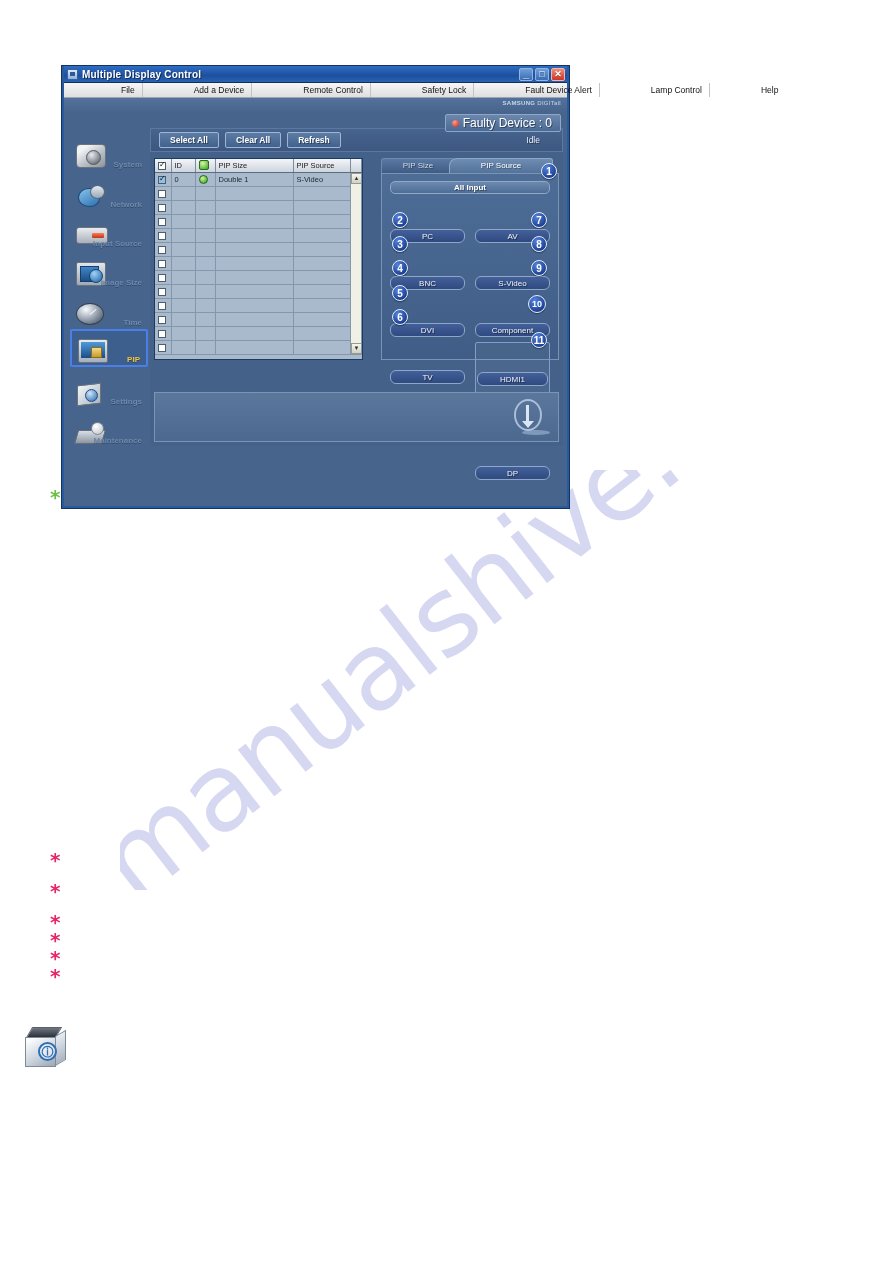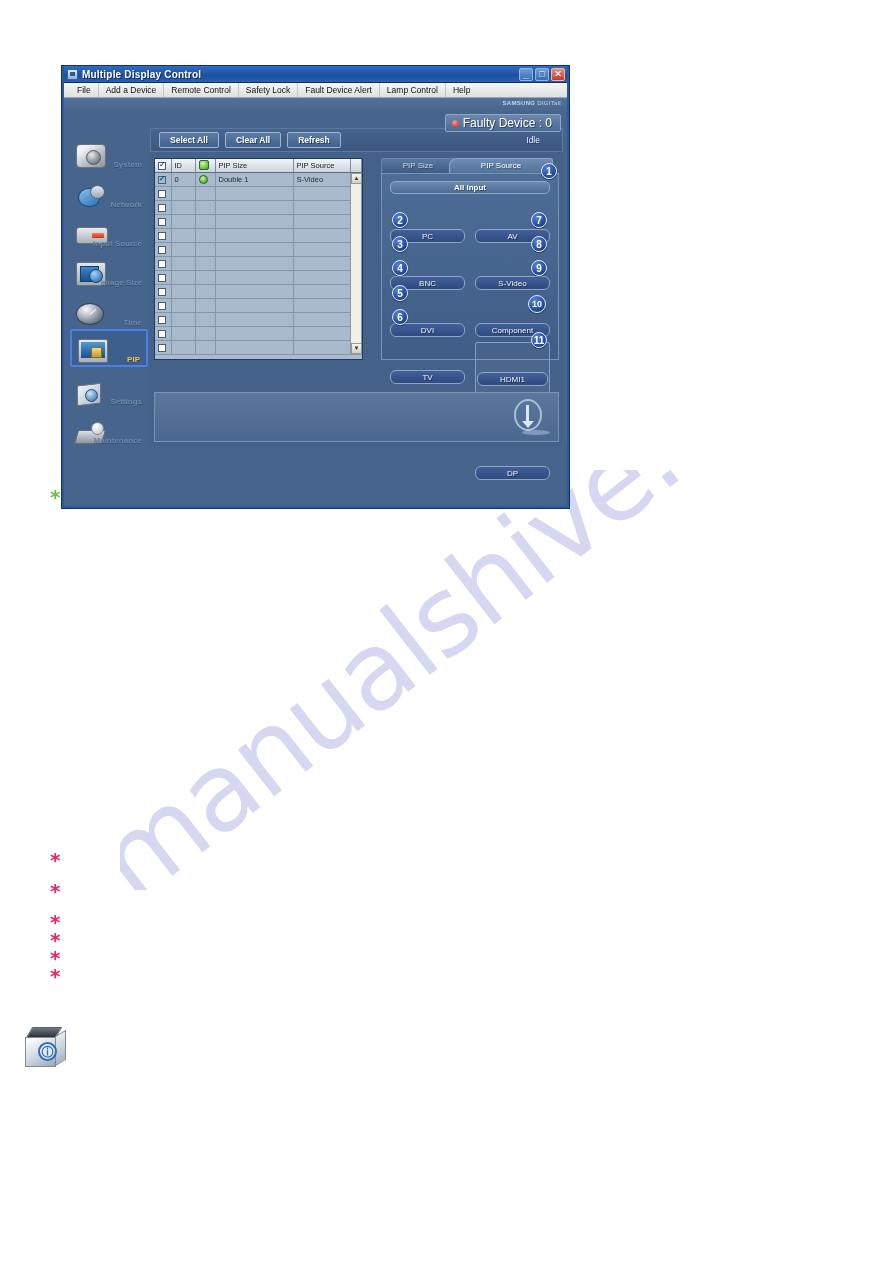--- a/index.html
+++ b/index.html
@@ -95,20 +95,21 @@
     border-bottom: 1px solid #9aa7b8;
     padding-left: 6px;
     position: relative;
   }
   .menu-item {
     font-size: 8.5px; color: #111;
     padding: 0 7px; line-height: 14px;
     border-right: 1px solid #c3c3c3;
     white-space: nowrap;
     font-family: "Liberation Sans", sans-serif;
+    margin-left: 44px;
   }
   .menu-item:last-child { border-right: none; }
 
   .app-body { position: relative; height: 352px; background: #46648c; }
 
   .brandbar {
     height: 15px; position: relative;
     background: linear-gradient(#53719a,#46648c);
   }
   .brand-logo {

